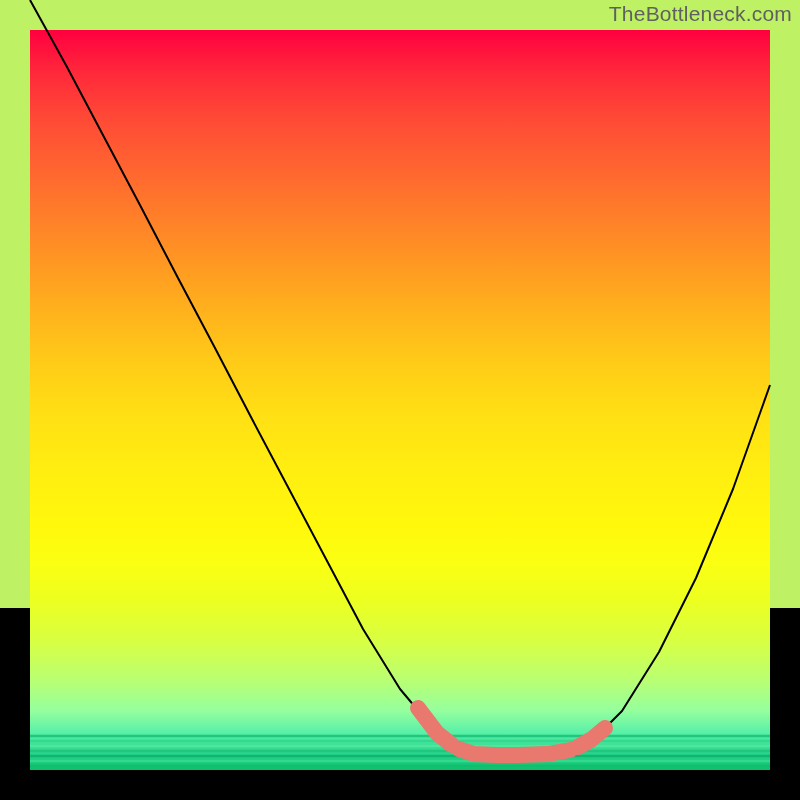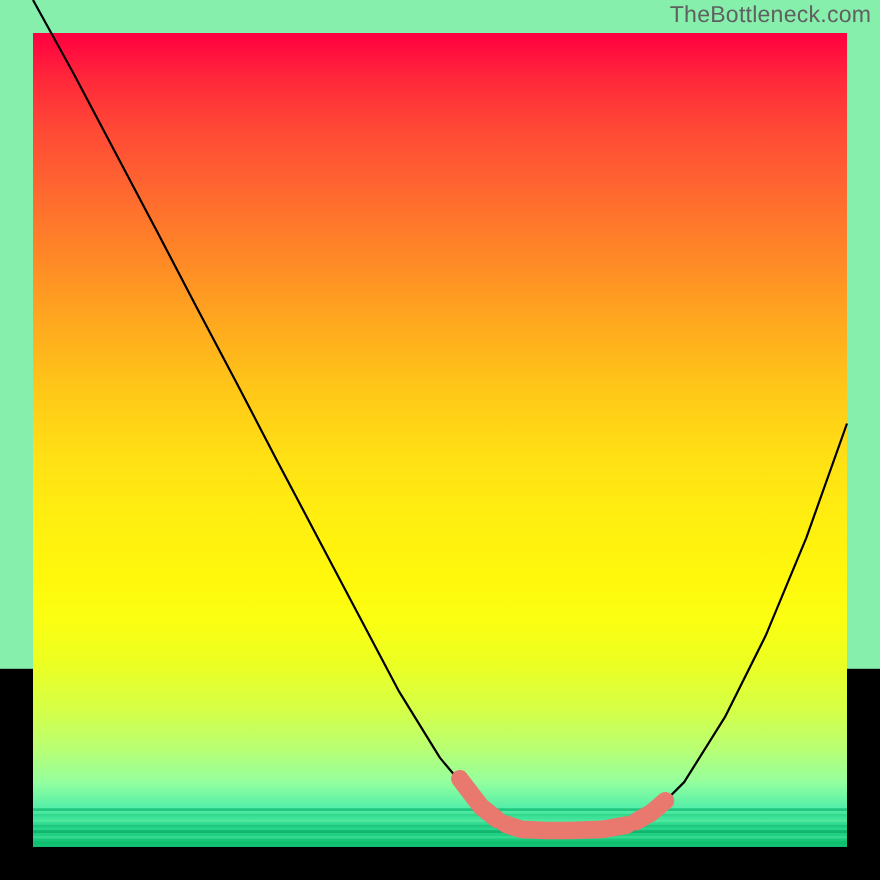--- a/index.html
+++ b/index.html
@@ -8,21 +8,21 @@
     width: 800px;
     height: 800px;
     background: #000;
     overflow: hidden;
     font-family: Arial, Helvetica, sans-serif;
   }
   .frame {
     position: relative;
     width: 800px;
     height: 608px;
-    background: #86efac;
+    background: #bef264;
   }
   .watermark {
     position: absolute;
     top: 2px;
     right: 8px;
     color: #606060;
     font-size: 21px;
     font-weight: 500;
     letter-spacing: 0.2px;
     z-index: 20;

